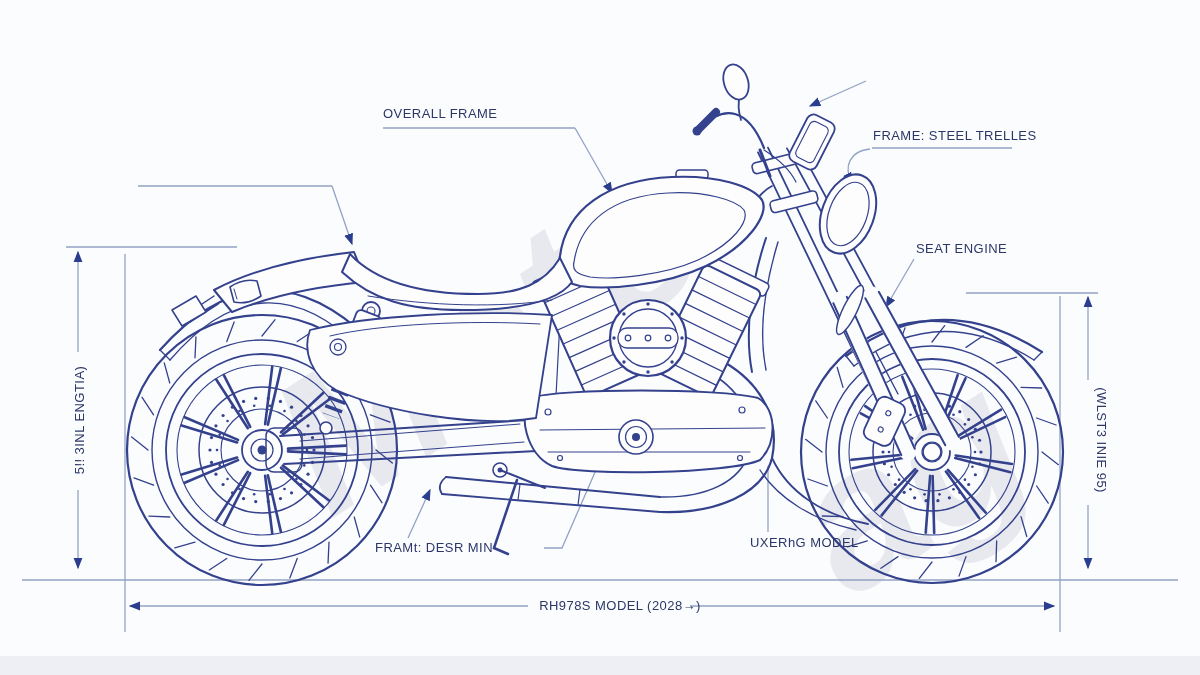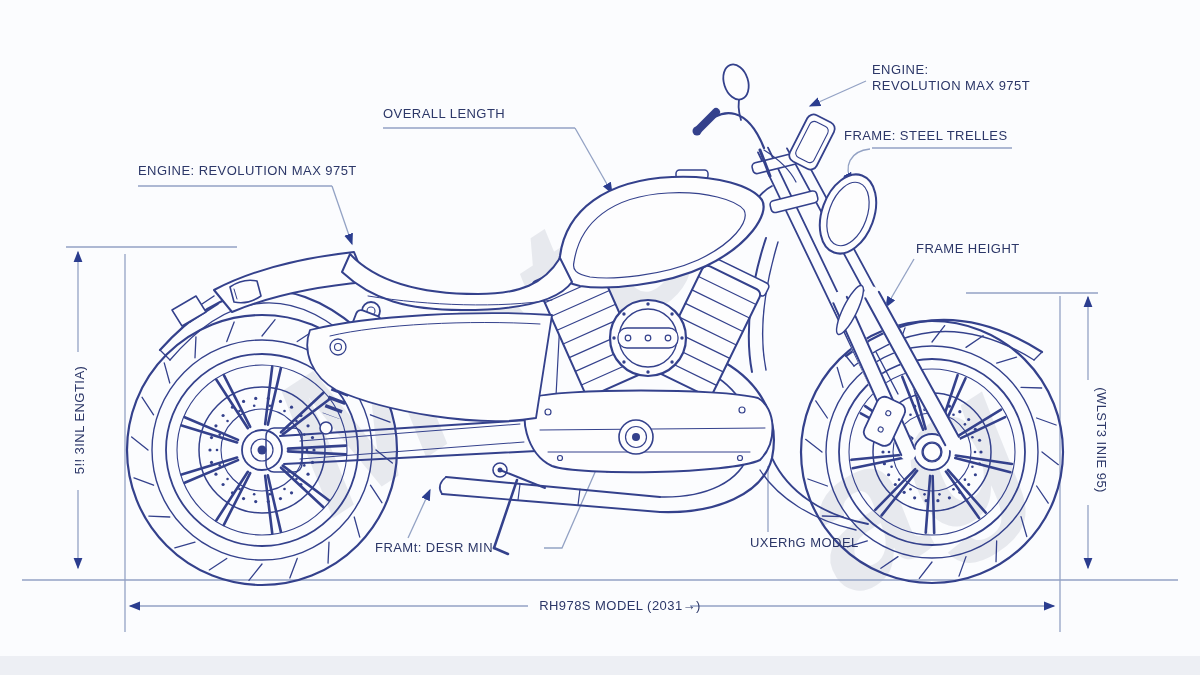--- a/index.html
+++ b/index.html
@@ -454,27 +454,22 @@
       <line x1="760" y1="150" x2="770" y2="176" stroke-width="3"></line>
       <path d="M764,150 C780,160 790,170 796,182" stroke-width="1.2"></path>
     </g>
     <g>
       <path d="M741,120 C738,110 738,102 740,96" stroke-width="1.8"></path>
       <ellipse cx="736" cy="82" rx="12" ry="18" transform="rotate(-18 736 82)" stroke-width="1.8" fill="#fdfdfe"></ellipse>
     </g>
   </g>
 </svg>
 
-<div class="lbl" style="left:383px;top:106px">OVERALL LENGTH</div>
-<div class="lbl" style="left:138px;top:163px">ENGINE: REVOLUTION MAX 975T</div>
-<div class="lbl" style="left:872px;top:62px">
-  <div>ENGINE:</div>
-  <div>REVOLUTION MAX 975T</div>
-</div>
-<div class="lbl" style="left:844px;top:128px">FRAME: STEEL TRELLES</div>
-<div class="lbl" style="left:916px;top:241px">FRAME HEIGHT</div>
+<div class="lbl" style="left:383px;top:106px">OVERALL FRAME</div>
+<div class="lbl" style="left:873px;top:128px">FRAME: STEEL TRELLES</div>
+<div class="lbl" style="left:916px;top:241px">SEAT ENGINE</div>
 <div class="lbl rot-left" style="left:80px;top:420px">5!! 3INL ENGTIA)</div>
 <div class="lbl rot-right" style="left:1101px;top:440px">(WLST3 INIE 95)</div>
 <div class="lbl" style="left:375px;top:540px">FRAMt: DESR MIN</div>
 <div class="lbl" style="left:750px;top:535px">UXERhG MODEL</div>
-<div class="lbl center" style="left:620px;top:606px">RH978S MODEL (2031→)</div>
+<div class="lbl center" style="left:620px;top:606px">RH978S MODEL (2028→)</div>
 
 </div>
 
 </body></html>

